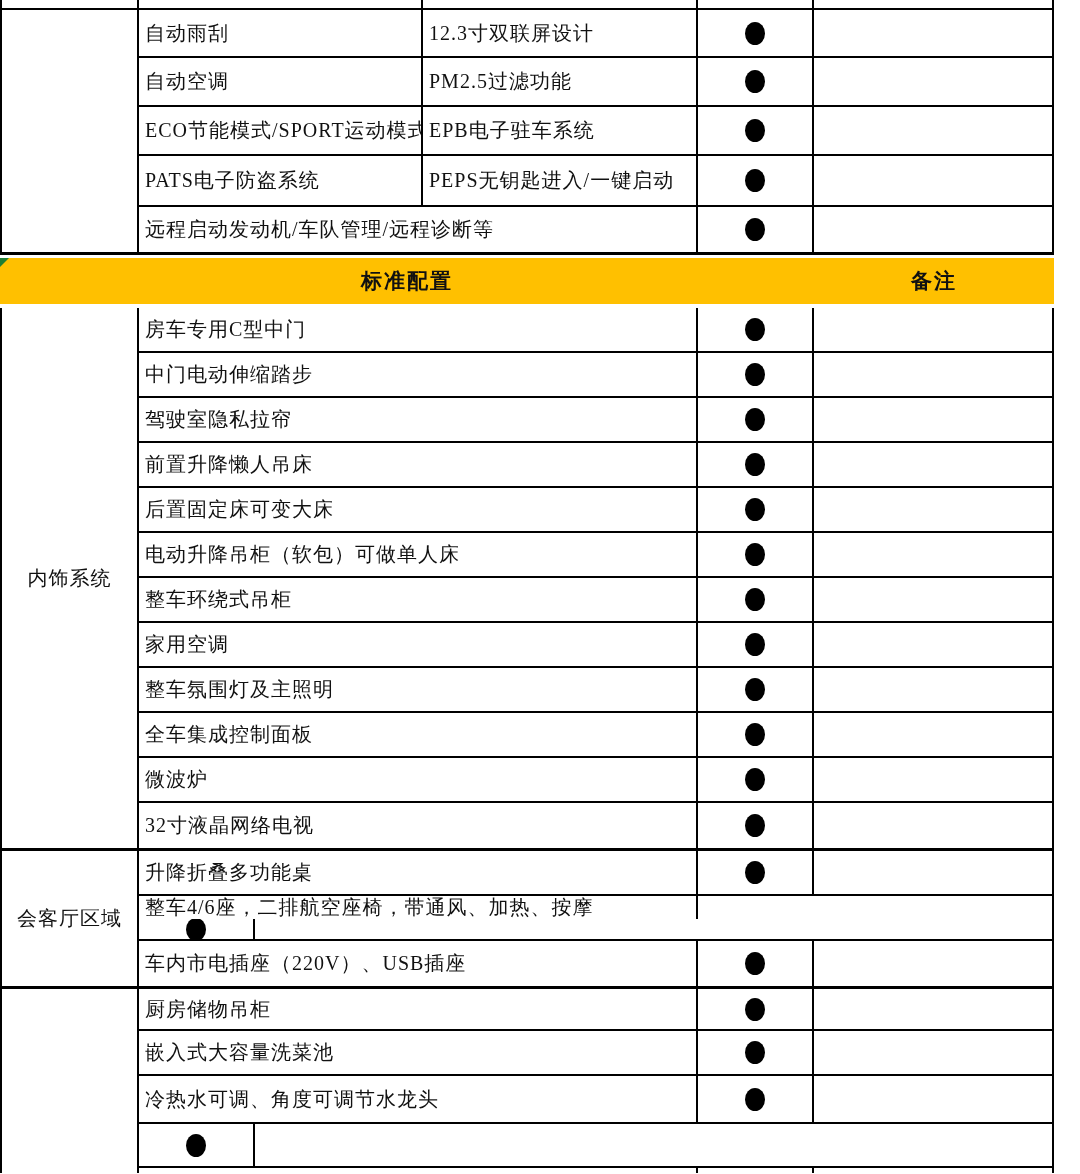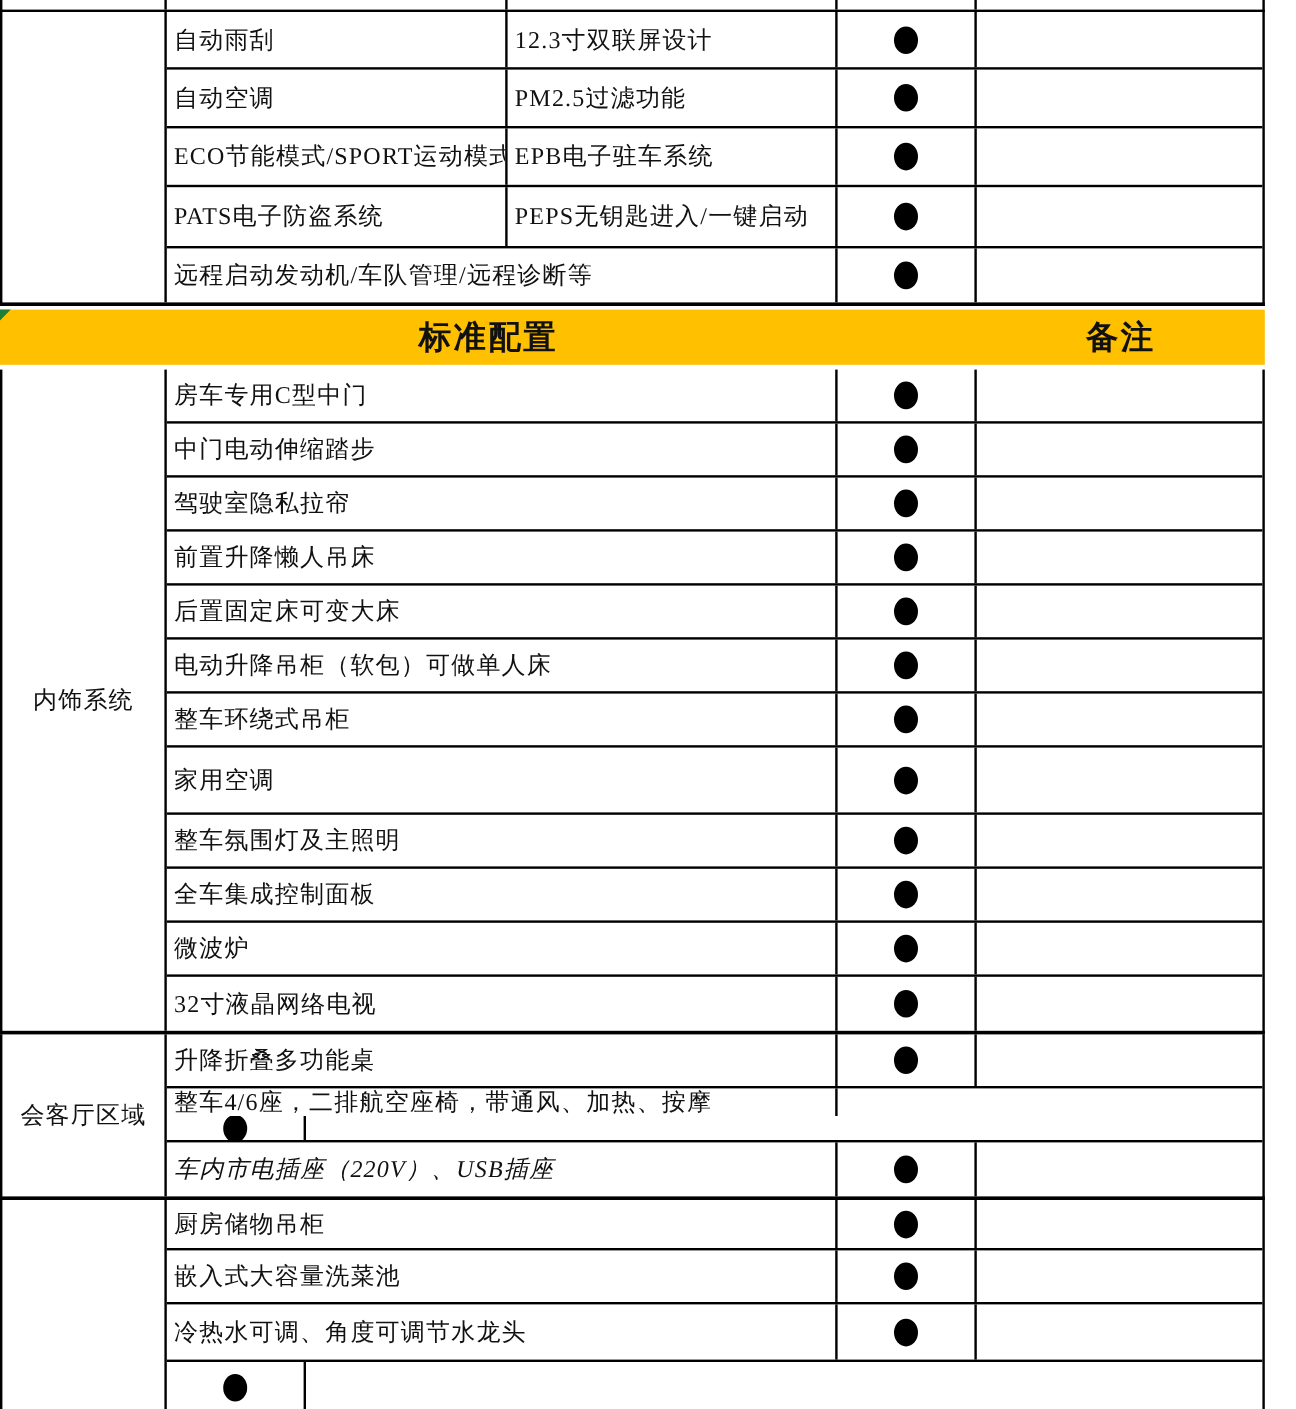--- a/index.html
+++ b/index.html
@@ -56,21 +56,21 @@
   .spacer4 { height: 4px; }
 
   
   .band {
     position: relative;
     height: 46px;
     display: flex;
   }
   .band-left  { width: 814px; display: flex; align-items: center; justify-content: center; }
   .band-right { width: 240px; display: flex; align-items: center; justify-content: center; }
-  .band-label { font-weight: bold; font-size: 27px; letter-spacing: 2px; }
+  .band-label { font-weight: bold; font-size: 21px; letter-spacing: 2px; }
   .corner-triangle {
     position: absolute; left: 0; top: 0;
     width: 0; height: 0;
     border-top: 9px solid #1E7E34;
     border-right: 9px solid transparent;
   }
 </style>
 </head>
 <body>
 
@@ -193,21 +193,21 @@
     </div>
     <div class="cell c-note"></div>
   </div>
           <div class="row" style="height: 45px;">
     <div class="cell c-feat">整车环绕式吊柜</div>
     <div class="cell c-dot">
       <span class="dot"></span>
     </div>
     <div class="cell c-note"></div>
   </div>
-          <div class="row" style="height: 56px;">
+          <div class="row" style="height: 45px;">
     <div class="cell c-feat">家用空调</div>
     <div class="cell c-dot">
       <span class="dot"></span>
     </div>
     <div class="cell c-note"></div>
   </div>
           <div class="row" style="height: 45px;">
     <div class="cell c-feat">整车氛围灯及主照明</div>
     <div class="cell c-dot">
       <span class="dot"></span>
@@ -249,21 +249,21 @@
     </div>
     <div class="cell c-note"></div>
   </div>
           <div class="row" style="height: 45px; flex-direction: column;">
     <div class="cell c-feat">整车4/6座，二排航空座椅，带通风、加热、按摩</div>
     <div class="cell c-dot">
       <span class="dot"></span>
     </div>
     <div class="cell c-note"></div>
   </div>
-          <div class="row last" style="height: 45px; font-style: italic;">
+          <div class="row last" style="height: 45px;">
     <div class="cell c-feat">车内市电插座（220V）、USB插座</div>
     <div class="cell c-dot">
       <span class="dot"></span>
     </div>
     <div class="cell c-note"></div>
   </div>
         </div>
   </div>
       <div class="section bordered no-bb">
     <div class="cell c-cat">

